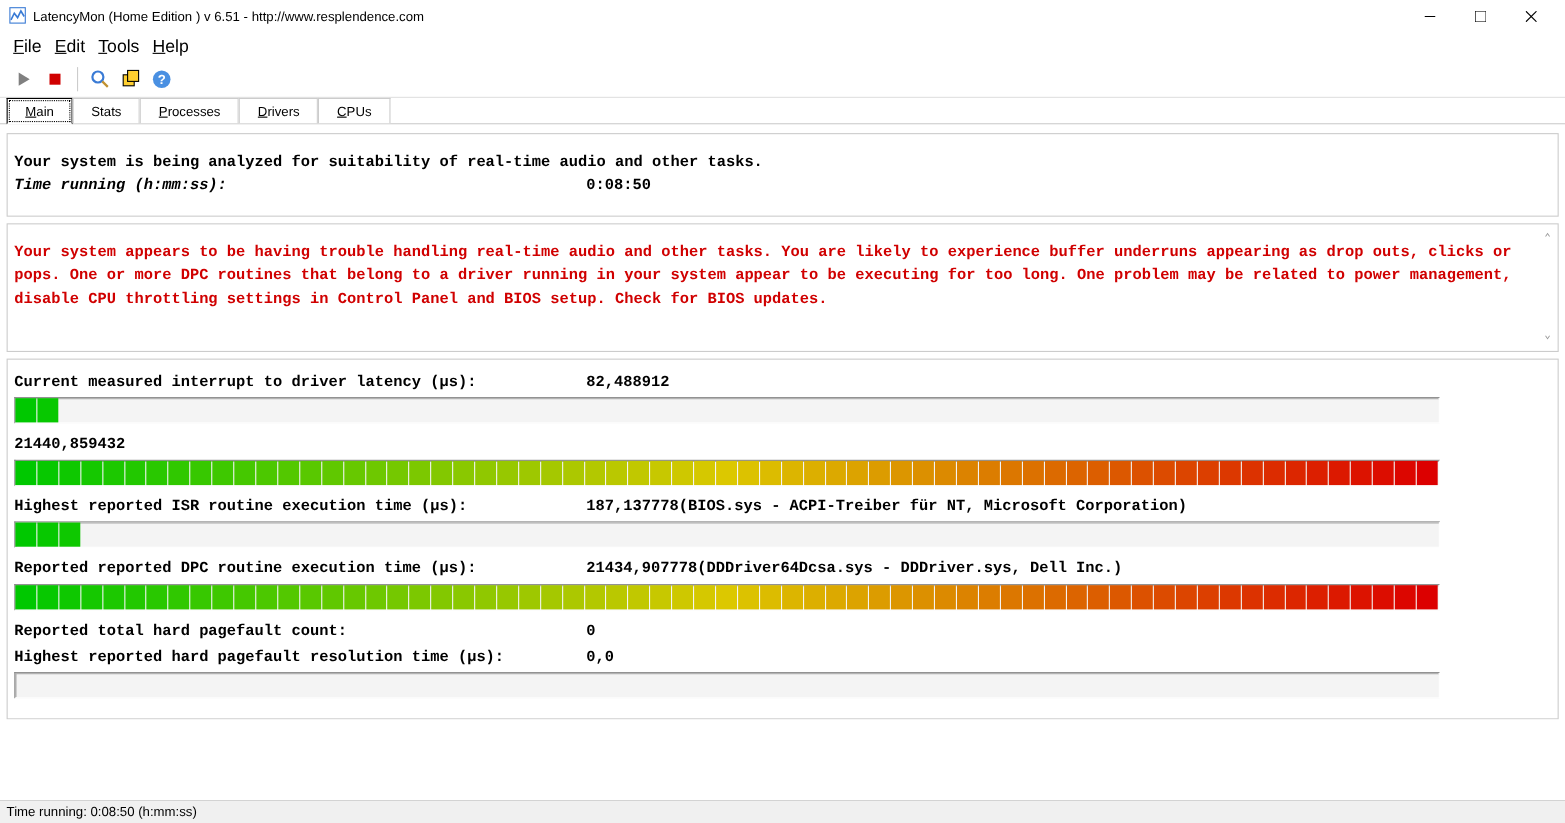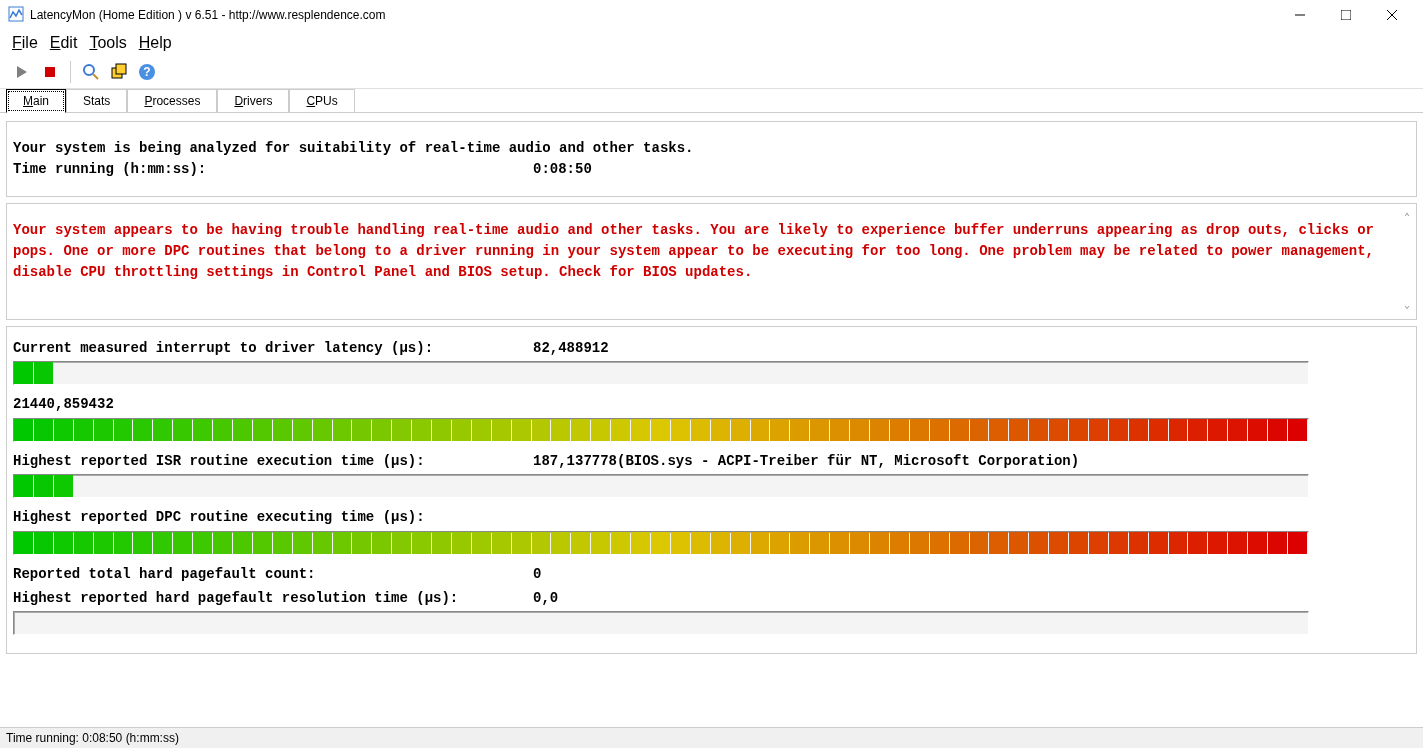--- a/index.html
+++ b/index.html
@@ -104,20 +104,21 @@
   .panel.red {
     color: #d00000;
     padding: 16px 6px 36px 6px;
   }
   .panel .row {
     display: flex;
   }
   .panel .label {
     width: 520px;
     flex-shrink: 0;
+    font-style: italic;
   }
   .panel .value {}
   .scroll-caret {
     position: absolute;
     right: 6px;
     top: 6px;
     color: #999;
     font-size: 10px;
   }
   .scroll-caret.bottom { top: auto; bottom: 6px; }
@@ -350,21 +351,22 @@
       <div class="blabel">Highest reported ISR routine execution time (µs):</div>
       <div><span>187,137778</span><span class="extra">(BIOS.sys - ACPI-Treiber für NT, Microsoft Corporation)</span></div>
     </div>
     <div class="bar-track">
         <div class="seg" style="width: 18.9077px; background: rgb(0, 200, 0);"></div>
         <div class="seg" style="width: 18.9077px; background: rgb(7, 200, 0);"></div>
         <div class="seg" style="width: 18.9077px; background: rgb(14, 200, 0);"></div>
       </div>
 
     <div class="brow">
-      <div class="blabel">Highest reported DPC routine executing time (µs):</div>
+      <div class="blabel">Reported reported DPC routine execution time (µs):</div>
+      <div><span>21434,907778</span><span class="extra">(DDDriver64Dcsa.sys - DDDriver.sys, Dell Inc.)</span></div>
     </div>
     <div class="bar-track">
         <div class="seg" style="width: 18.9077px; background: rgb(0, 200, 0);"></div>
         <div class="seg" style="width: 18.9077px; background: rgb(7, 200, 0);"></div>
         <div class="seg" style="width: 18.9077px; background: rgb(14, 200, 0);"></div>
         <div class="seg" style="width: 18.9077px; background: rgb(21, 200, 0);"></div>
         <div class="seg" style="width: 18.9077px; background: rgb(28, 200, 0);"></div>
         <div class="seg" style="width: 18.9077px; background: rgb(34, 200, 0);"></div>
         <div class="seg" style="width: 18.9077px; background: rgb(41, 200, 0);"></div>
         <div class="seg" style="width: 18.9077px; background: rgb(48, 200, 0);"></div>

